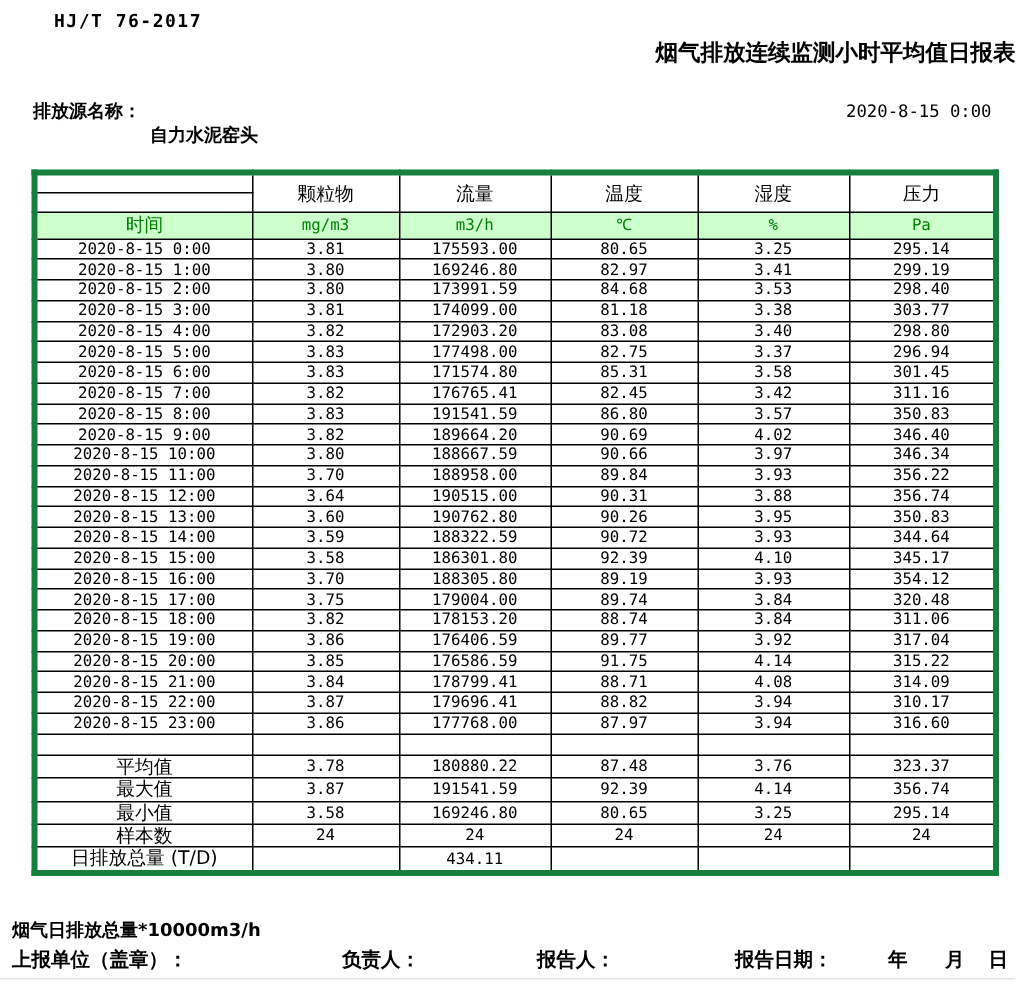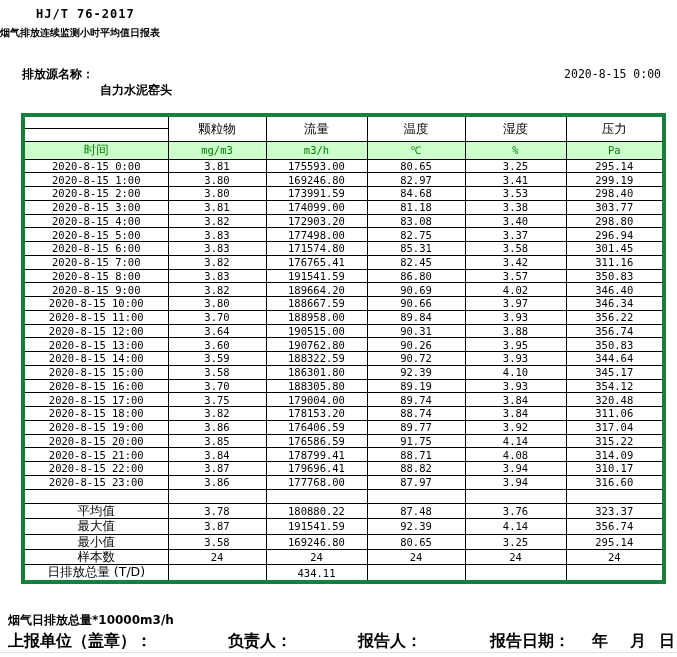--- a/index.html
+++ b/index.html
@@ -14,21 +14,21 @@
   }
 
   #std-code {
     position: absolute; left: 22px; top: 7px;
     font-weight: bold; font-size: 12px; letter-spacing: 1px;
     font-family: "DejaVu Sans Mono", monospace;
     padding-left: 14px;
   }
   #title {
     position: absolute; left: 0; top: 26px; width: 100%;
-    text-align: left; font-weight: bold; font-size: 10px;
+    text-align: right; font-weight: bold; font-size: 15px;
   }
   #meta-line { position: absolute; left: 0; top: 66px; width: 100%; height: 16px; padding-left: 12px; }
   #source-label, #source-name { font-weight: bold; font-size: 12px; }
   #source-label { position: absolute; left: 22px; top: 0; }
   #source-name { position: absolute; left: 100px; top: 16px; }
   #report-datetime {
     position: absolute; right: 16px; top: 1px; font-size: 11.5px;
     font-family: "DejaVu Sans Mono", monospace;
   }
 
@@ -63,21 +63,21 @@
     font-family: "DejaVu Sans Mono", monospace;
   }
   tbody.summary-body td:first-child {
     font-size: 12.5px; font-family: "DejaVu Sans", sans-serif;
   }
 
   #footnote {
     position: absolute; left: 8px; top: 612px;
     font-weight: bold; font-size: 12px;
   }
-  #signature-line { position: absolute; left: 0; top: 631px; width: 100%; height: 16px; font-weight: bold; font-size: 16px; }
+  #signature-line { position: absolute; left: 0; top: 631px; width: 100%; height: 16px; font-weight: bold; font-size: 13px; }
   #signature-line span { position: absolute; top: 0; }
   #report-unit-label { left: 8px; }
   #responsible-label { left: 228px; }
   #reporter-label { left: 358px; }
   #report-date-label { left: 490px; }
   #year-label { left: 592px; }
   #month-label { left: 630px; }
   #day-label { left: 659px; }
   #bottom-rule {
     position: absolute; left: 0; top: 652px; width: 100%; height: 1px;

